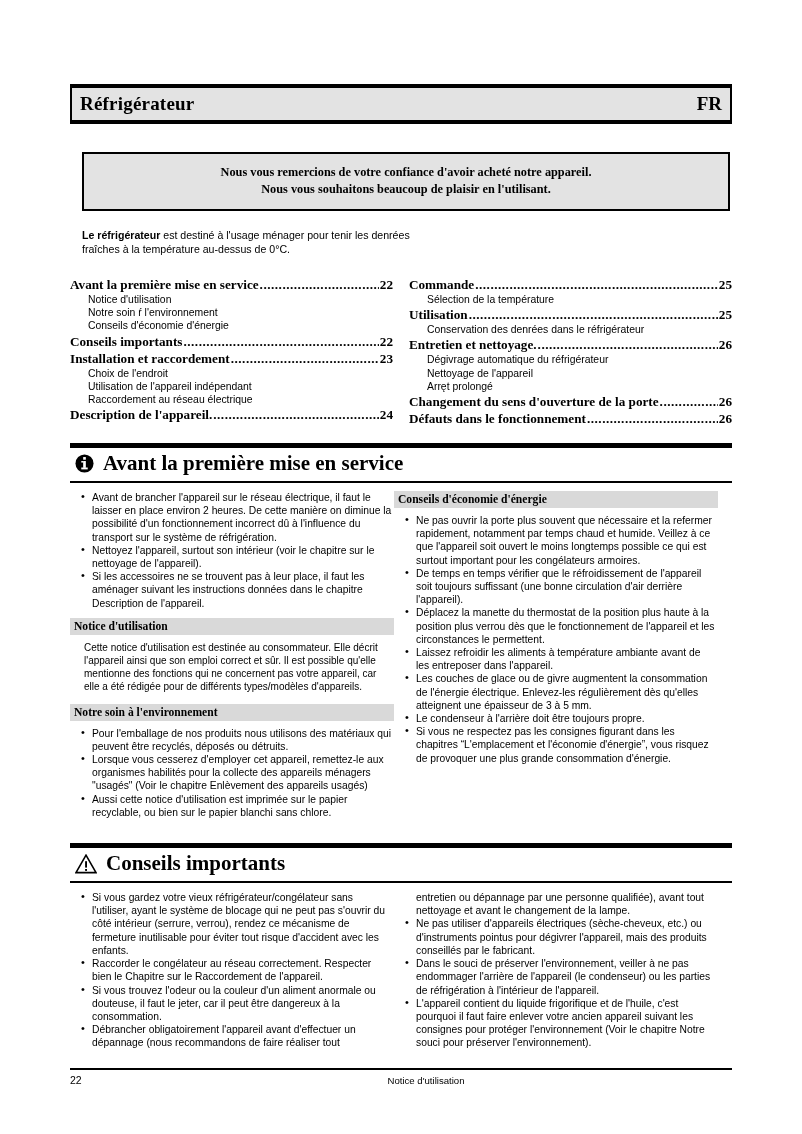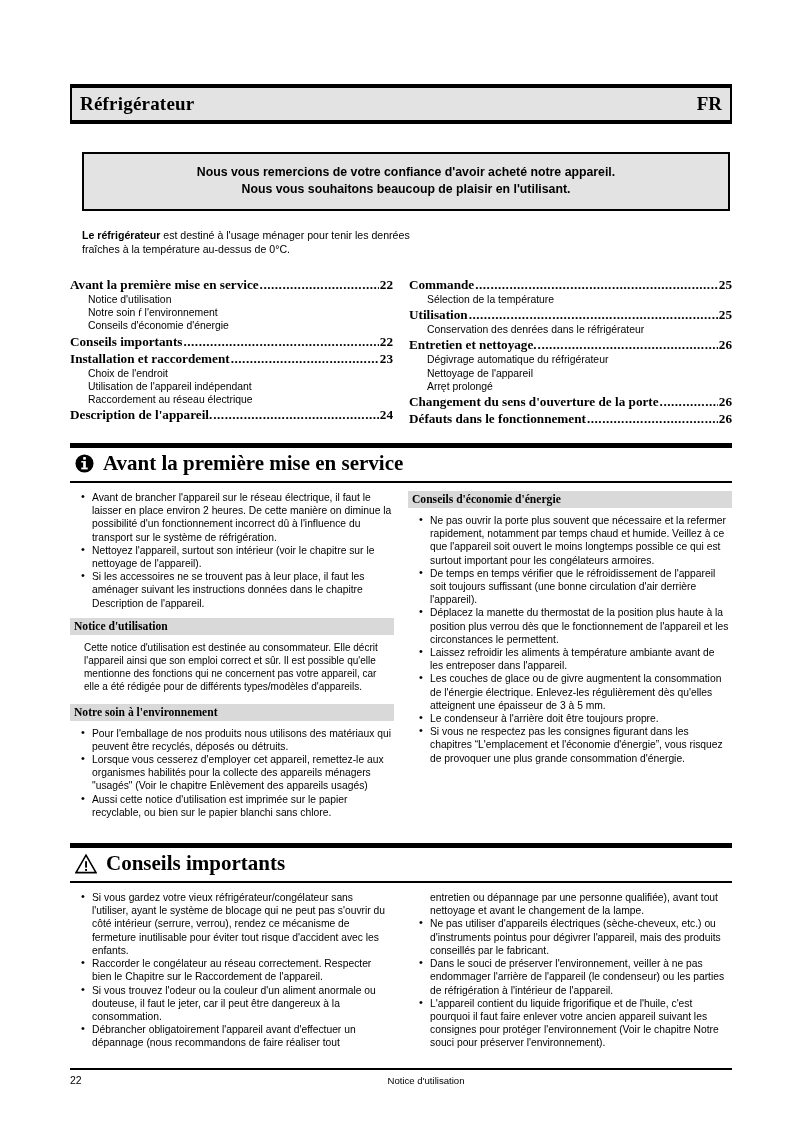--- a/index.html
+++ b/index.html
@@ -61,21 +61,21 @@
   .welcome {
     margin-top: 28px;
     margin-left: 12px;
     margin-right: 2px;
     border: 2px solid #000;
     background: #e3e3e3;
     text-align: center;
     padding: 10px 6px 11px 6px;
   }
   .welcome div {
-    font-family: Liberation Sans, sans-serif;
+    font-family: Liberation Serif, serif;
     font-weight: bold;
     font-size: 12.3px;
     line-height: 17px;
   }
 
   
   .intro {
     margin-top: 18px;
     margin-left: 12px;
     width: 330px;
@@ -141,21 +141,20 @@
     display: block;
   }
   .icon-warn {
     width: 22px; height: 20px;
     display: block;
   }
 
   
   .cols {
     display: flex;
-    gap: 14px;
     margin-top: 8px;
   }
   .col { width: 324px; }
 
   .subhead {
     background: #d9d9d9;
     font-family: "Liberation Serif", serif;
     font-weight: bold;
     font-size: 11.6px;
     padding: 2px 0 2px 4px;

